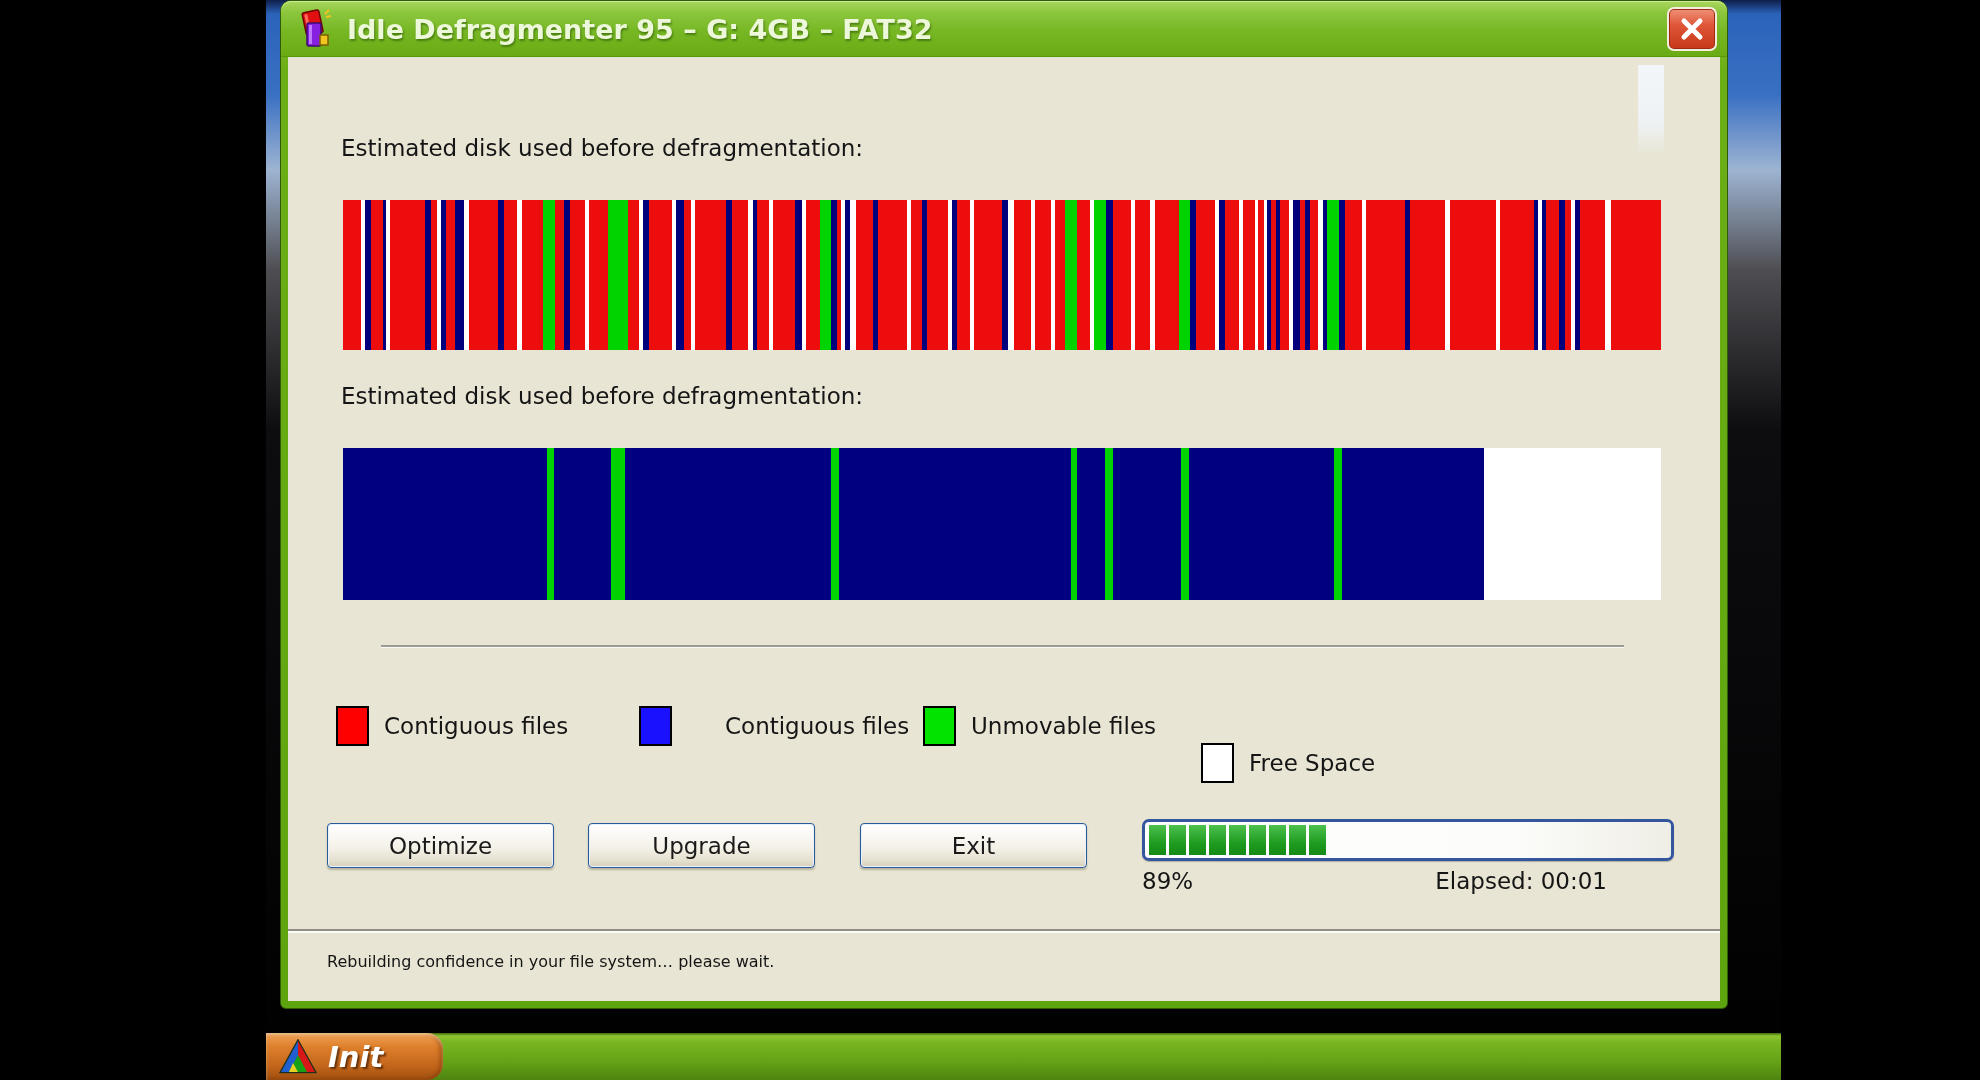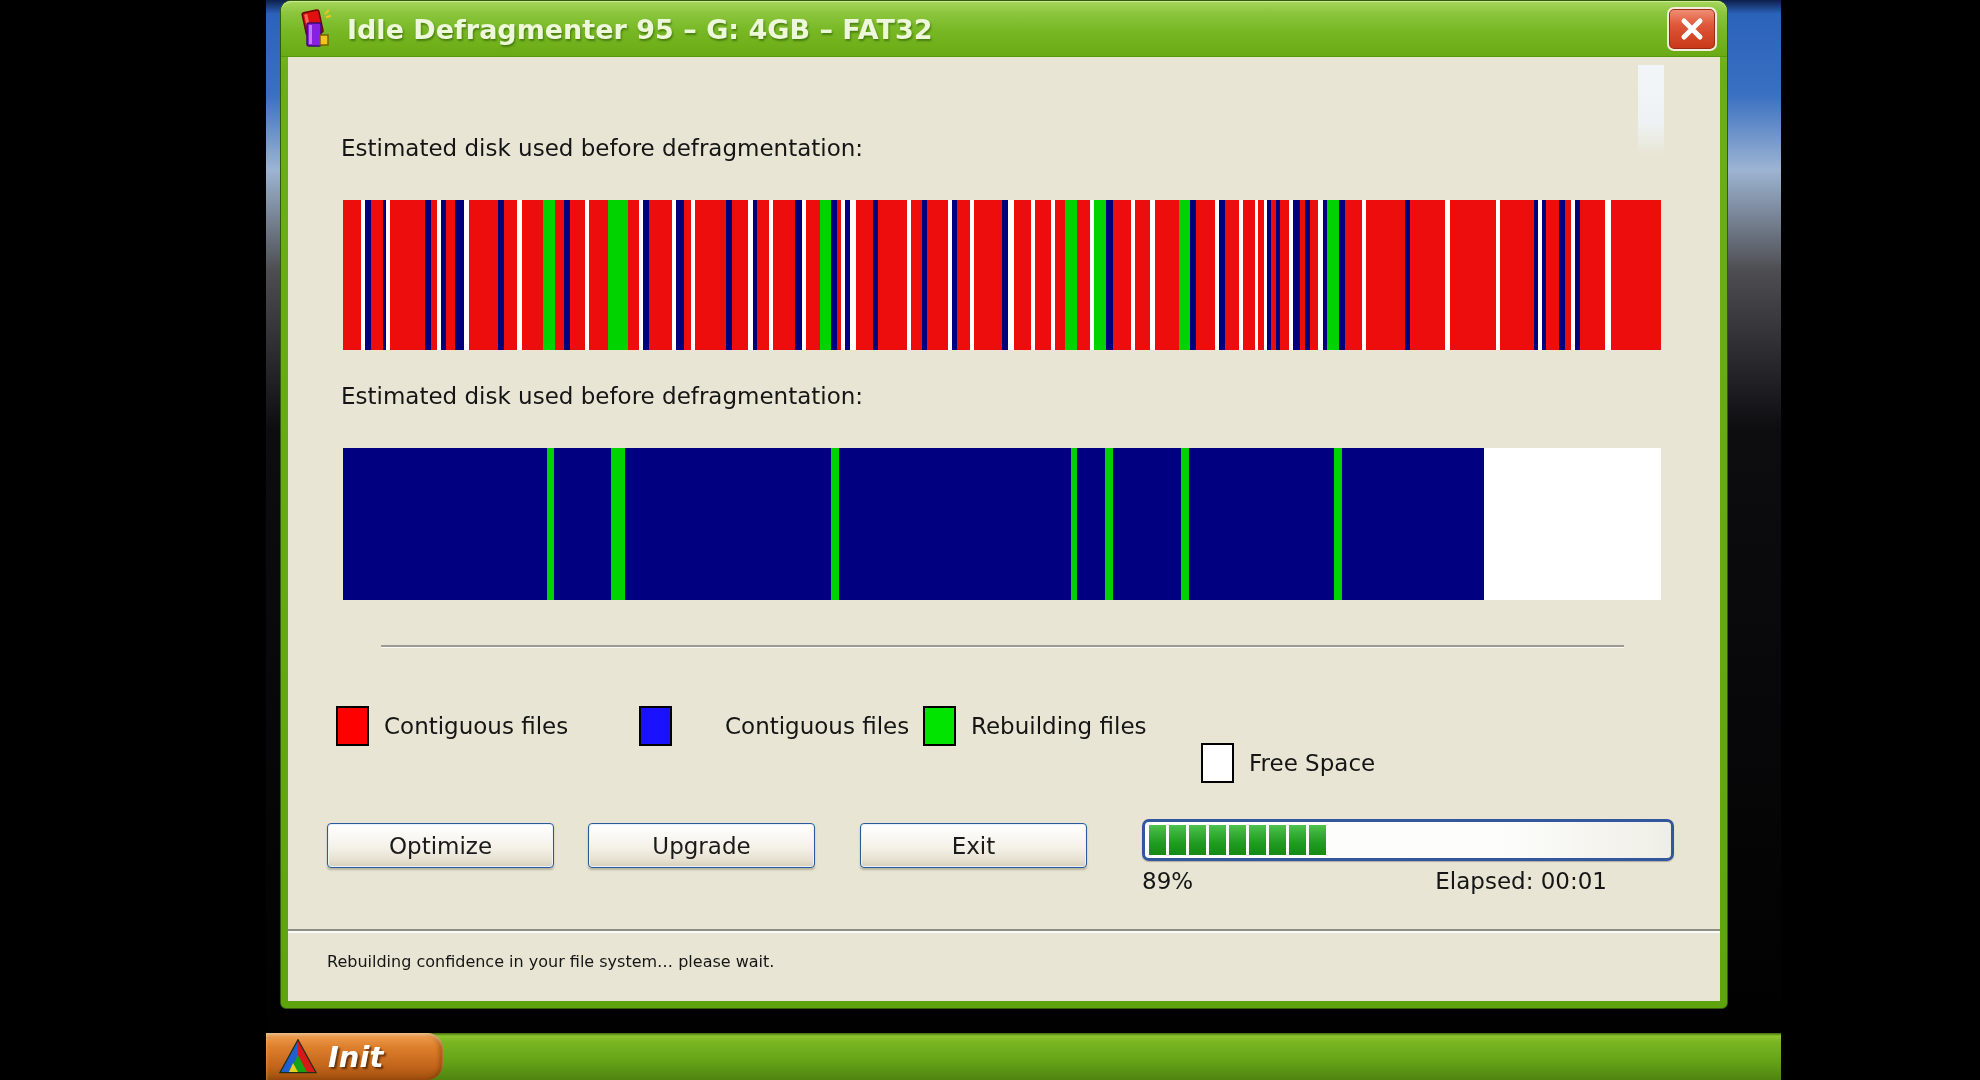--- a/index.html
+++ b/index.html
@@ -268,21 +268,21 @@
           <div class="legend-item" style="left: 48px;">
             <div class="swatch" style="background: rgb(255, 0, 0);"></div>
             <span class="legend-label">Contiguous files</span>
           </div>
           <div class="legend-item" style="left: 351px; gap: 38px;">
             <div class="swatch" style="background: rgb(26, 18, 255);"></div>
             <span class="legend-label">Contiguous files</span>
           </div>
           <div class="legend-item" style="left: 635px;">
             <div class="swatch" style="background: rgb(0, 228, 0);"></div>
-            <span class="legend-label">Rebuilding files</span>
+            <span class="legend-label">Unmovable files</span>
           </div>
           <div class="legend-item" style="left: 913px; margin-top: 37px;">
             <div class="swatch" style="background: rgb(255, 255, 255);"></div>
             <span class="legend-label">Free Space</span>
           </div>
         </div>
 
       <div id="actions">
           <button class="xp-btn btn-optimize">Optimize</button>
           <button class="xp-btn btn-upgrade">Upgrade</button>

